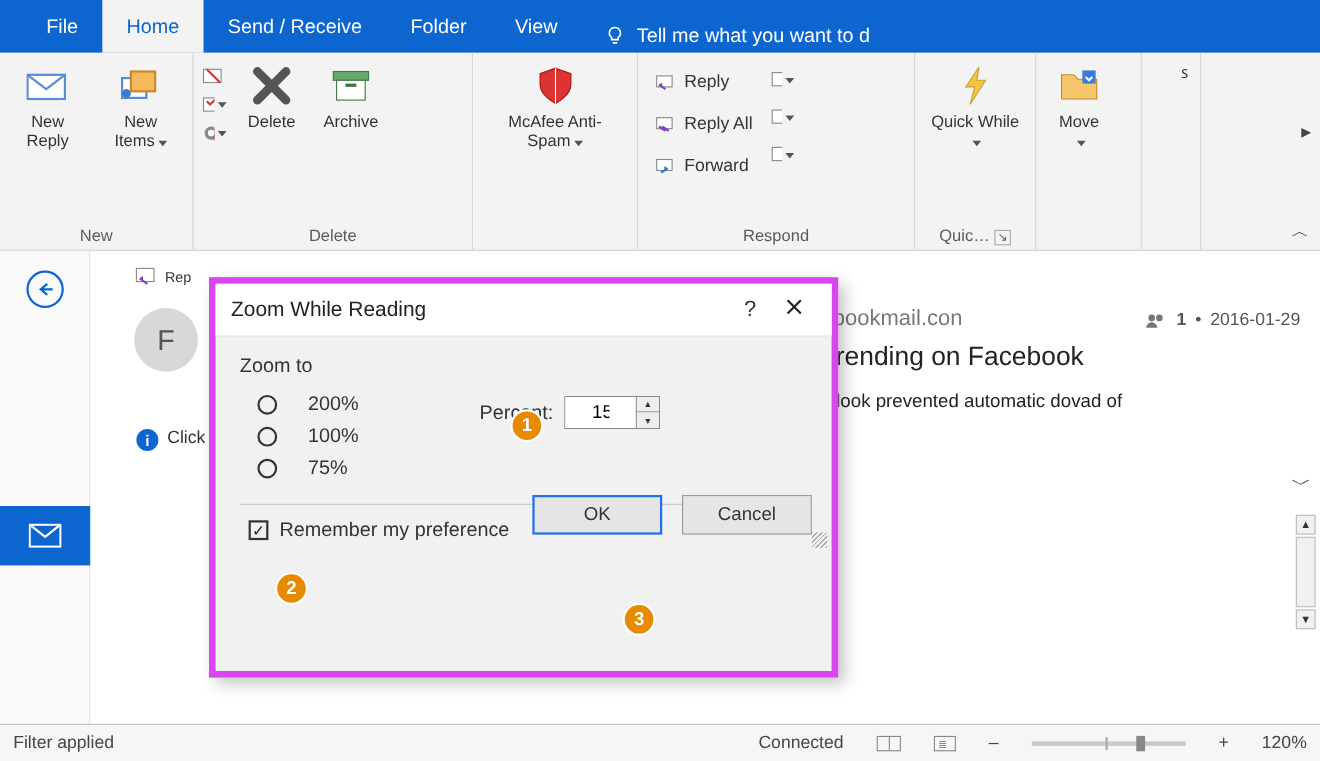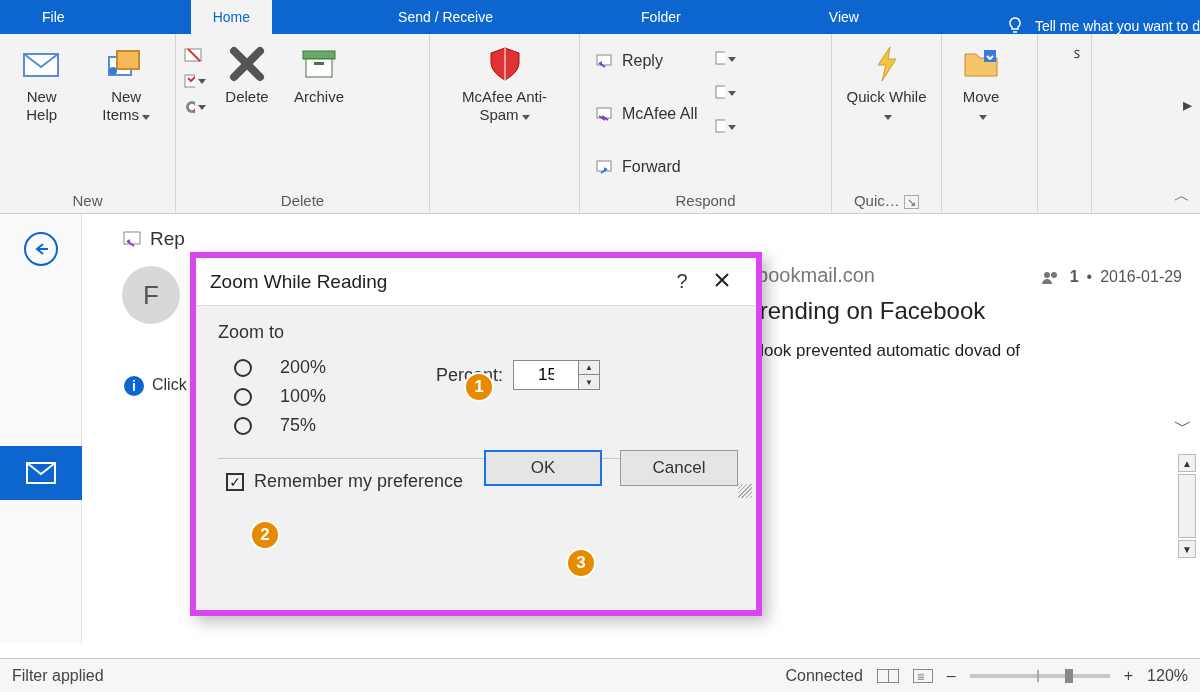--- a/index.html
+++ b/index.html
@@ -1,19 +1,19 @@
 <!DOCTYPE html>
 <html><head>
 <meta charset="utf-8">
 <style>
   * { box-sizing: border-box; margin: 0; padding: 0; font-family: "Segoe UI", Tahoma, sans-serif; }
   body { width: 1200px; height: 692px; background: #fff; overflow: hidden; position: relative; font-size: 15px; color: #333; }
 
   
-  .tabbar { background: #0d66d0; height: 34px; display: flex; align-items: stretch; padding-left: 20px; color: #fff; font-size: 14px; justify-content: space-between; }
+  .tabbar { background: #0d66d0; height: 48px; display: flex; align-items: stretch; padding-left: 20px; color: #fff; font-size: 18px; }
   .tabbar .tab { padding: 0 22px; display: flex; align-items: center; cursor: pointer; }
   .tabbar .tab.active { background: #f3f3f3; color: #0d66d0; }
   .tellme { display: flex; align-items: center; gap: 10px; padding-left: 20px; margin-top: 17px; }
 
   
   .ribbon { background: #f3f3f3; border-bottom: 1px solid #d0d0d0; height: 180px; display: flex; position: relative; }
   .rgroup { border-right: 1px solid #d6d6d6; display: flex; flex-direction: column; align-items: stretch; padding: 6px 8px 2px 8px; }
   .rgroup .body { display: flex; flex: 1; align-items: flex-start; gap: 10px; }
   .rgroup .label { text-align: center; color: #5a5a5a; font-size: 15px; padding: 2px 0; }
   .bigbtn { display: flex; flex-direction: column; align-items: center; justify-content: flex-start; gap: 4px; padding: 4px 6px; min-width: 62px; text-align:center; line-height:1.2; cursor:pointer;}
@@ -26,21 +26,21 @@
   .ribbon-ellipsis { position:absolute; right:8px; top:60px; cursor:pointer; color:#444; font-size:18px;}
 
   
   .content { position: relative; height: 430px; display:flex; }
   .leftnav { width: 82px; background:#fafafa; border-right:1px solid #e4e4e4; display:flex; flex-direction:column; align-items:center; padding-top:18px; gap:180px;}
   .backbtn { width:34px; height:34px; border:2px solid #0d66d0; border-radius:50%; display:flex; align-items:center; justify-content:center; color:#0d66d0; font-size:18px; cursor:pointer;}
   .mailnav { width:82px; height:54px; background:#0d66d0; display:flex; align-items:center; justify-content:center; color:#fff; font-size:24px;}
 
   .readpane { flex:1; position:relative; padding: 18px 20px; }
   .avatar { width:58px; height:58px; border-radius:50%; background:#d8d8d8; display:flex; align-items:center; justify-content:center; font-size:26px; color:#555; position:absolute; left:40px; top:52px;}
-  .reply-action { position:absolute; left:40px; top:14px; display:flex; align-items:center; gap:6px; font-size:19px; color:#333;}
+  .reply-action { position:absolute; left:40px; top:14px; display:flex; align-items:center; gap:6px; font-size:13px; color:#333;}
 
   .msg-right { position:absolute; right:34px; top:50px; text-align:left; width:420px; }
   .msg-from { color:#777; font-size:20px; }
   .msg-subj { color:#222; font-size:24px; margin-top:10px;}
   .msg-note { color:#222; font-size:17px; margin-top:16px;}
   .meta { position:absolute; right:18px; top:54px; display:flex; align-items:center; gap:8px; color:#555; font-size:16px;}
   .side-scroll { position:absolute; right:4px; top:240px; width:18px; display:flex; flex-direction:column; gap:2px;}
   .side-scroll div { border:1px solid #bbb; background:#f1f1f1; height:18px; display:flex; align-items:center; justify-content:center; font-size:10px; cursor:pointer;}
   .expand-chev { position:absolute; right:8px; top:200px; font-size:18px; color:#555; cursor:pointer;}
 
@@ -64,21 +64,21 @@
   .chkrow { display:flex; align-items:center; gap:10px; font-size:18px; padding-left:8px;}
   .chkbox { width:18px; height:18px; border:2px solid #333; display:flex; align-items:center; justify-content:center; font-size:14px; color:#222;}
   .dlg-btns { position:absolute; bottom:16px; right:18px; display:flex; gap:18px;padding-left:25px;}
   .dbtn { width:118px; height:36px; border:1px solid #999; background:#e5e5e5; font-size:17px; cursor:pointer; display:flex; align-items:center; justify-content:center;}
   .dbtn.ok { border:2px solid #1a73e8;}
   .resize-grip { position:absolute; right:4px; bottom:4px; width:14px; height:14px; background:repeating-linear-gradient(135deg,#aaa 0 1px,transparent 1px 3px); cursor:nwse-resize;}
 
   .callout { width:30px; height:30px; border-radius:50%; background:#e68a00; color:#fff; display:flex; align-items:center; justify-content:center; font-size:17px; font-weight:bold; position:absolute; border:2px solid #fff;}
 
   
-  .statusbar { position:absolute; left:0; right:0; bottom:0; height:34px; border-top:1px solid #c4c4c4; background:#f6f6f6; display:flex; align-items:center; padding:0 12px; font-size:16px; color:#444; gap:14px;}
+  .statusbar { position:absolute; left:0; right:0; bottom:0; height:34px; border-top:1px solid #c4c4c4; background:#f6f6f6; display:flex; align-items:center; padding:0 12px; font-size:16px; color:#444; gap:30px;}
   .statusbar .sp { flex:1;}
   .zoom-slider { width:140px; height:4px; background:#c8c8c8; position:relative;}
   .zoom-slider .thumb { position:absolute; top:-5px; left:95px; width:8px; height:14px; background:#888;}
   .zoom-slider .mid { position:absolute; top:-4px; left:67px; width:2px; height:12px; background:#aaa;}
   .sq { width:20px; height:14px; border:1px solid #888; display:inline-block;}
   .sq2 { width:22px; height:14px; border:1px solid #888; display:inline-block; position:relative;}
   .sq2::after { content:""; position:absolute; left:10px; top:0; bottom:0; width:1px; background:#888;}
 
   .info-icon { width:20px; height:20px; border-radius:50%; background:#0d66d0; color:#fff; font-size:14px; font-weight:bold; display:flex; align-items:center; justify-content:center;}
   .click-info { position:absolute; left:42px; top:162px; display:flex; gap:8px; align-items:flex-start; color:#333; font-size:16px; width:120px;}
@@ -103,21 +103,21 @@
 <div class="ribbon">
   <div class="rgroup" style="width:176px">
     <div class="body">
       <div class="bigbtn">
         <span class="ico">
             <svg width="38" height="28">
               <rect x="1" y="4" width="34" height="22" fill="#fff" stroke="#5a8bd6" stroke-width="2"></rect>
               <path d="M1 4 L18 17 L35 4" fill="none" stroke="#5a8bd6" stroke-width="2"></path>
             </svg>
           </span>
-        <span>New Help</span>
+        <span>New Reply</span>
       </div>
       <div class="bigbtn">
         <span class="ico">
             <svg width="38" height="30">
               <rect x="2" y="8" width="22" height="18" fill="#fff" stroke="#5a8bd6" stroke-width="2"></rect>
               <rect x="10" y="2" width="22" height="18" fill="#f4b95a" stroke="#c98a2a" stroke-width="2"></rect>
               <circle cx="6" cy="22" r="4" fill="#3a7bd5"></circle>
             </svg>
           </span>
         <span><span>New Items</span><span class="chev-down"></span></span>
@@ -184,39 +184,39 @@
             </svg>
           </span>
         <span><span>McAfee Anti-Spam</span><span class="chev-down"></span></span>
       </div>
     </div>
     <div class="label">&nbsp;</div>
   </div>
 
   <div class="rgroup" style="width:252px">
     <div class="body">
-      <div class="smallcol" style="gap:27px; padding-top:8px;">
+      <div class="smallcol" style="gap:12px; padding-top:8px;">
         <div class="smallbtn">
             <span class="smallico">
               <svg width="20" height="16">
                 <rect x="2" y="2" width="14" height="10" fill="#fff" stroke="#888"></rect>
                 <path d="M10 14 L4 10" stroke="#8244c7" stroke-width="2" fill="none"></path>
                 <path d="M4 10 l3 -2 v4 z" fill="#8244c7"></path>
               </svg>
             </span>
             <span>Reply</span>
           </div>
         <div class="smallbtn">
             <span class="smallico">
               <svg width="20" height="16">
                 <rect x="2" y="2" width="14" height="10" fill="#fff" stroke="#888"></rect>
                 <path d="M10 14 L4 10 M13 14 L7 10" stroke="#8244c7" stroke-width="2" fill="none"></path>
               </svg>
             </span>
-            <span>McAfee All</span>
+            <span>Reply All</span>
           </div>
         <div class="smallbtn">
             <span class="smallico">
               <svg width="20" height="16">
                 <rect x="2" y="2" width="14" height="10" fill="#fff" stroke="#888"></rect>
                 <path d="M6 14 L12 10" stroke="#2a7ad4" stroke-width="2"></path>
                 <path d="M12 10 l-3 -2 v4 z" fill="#2a7ad4"></path>
               </svg>
             </span>
             <span>Forward</span>

